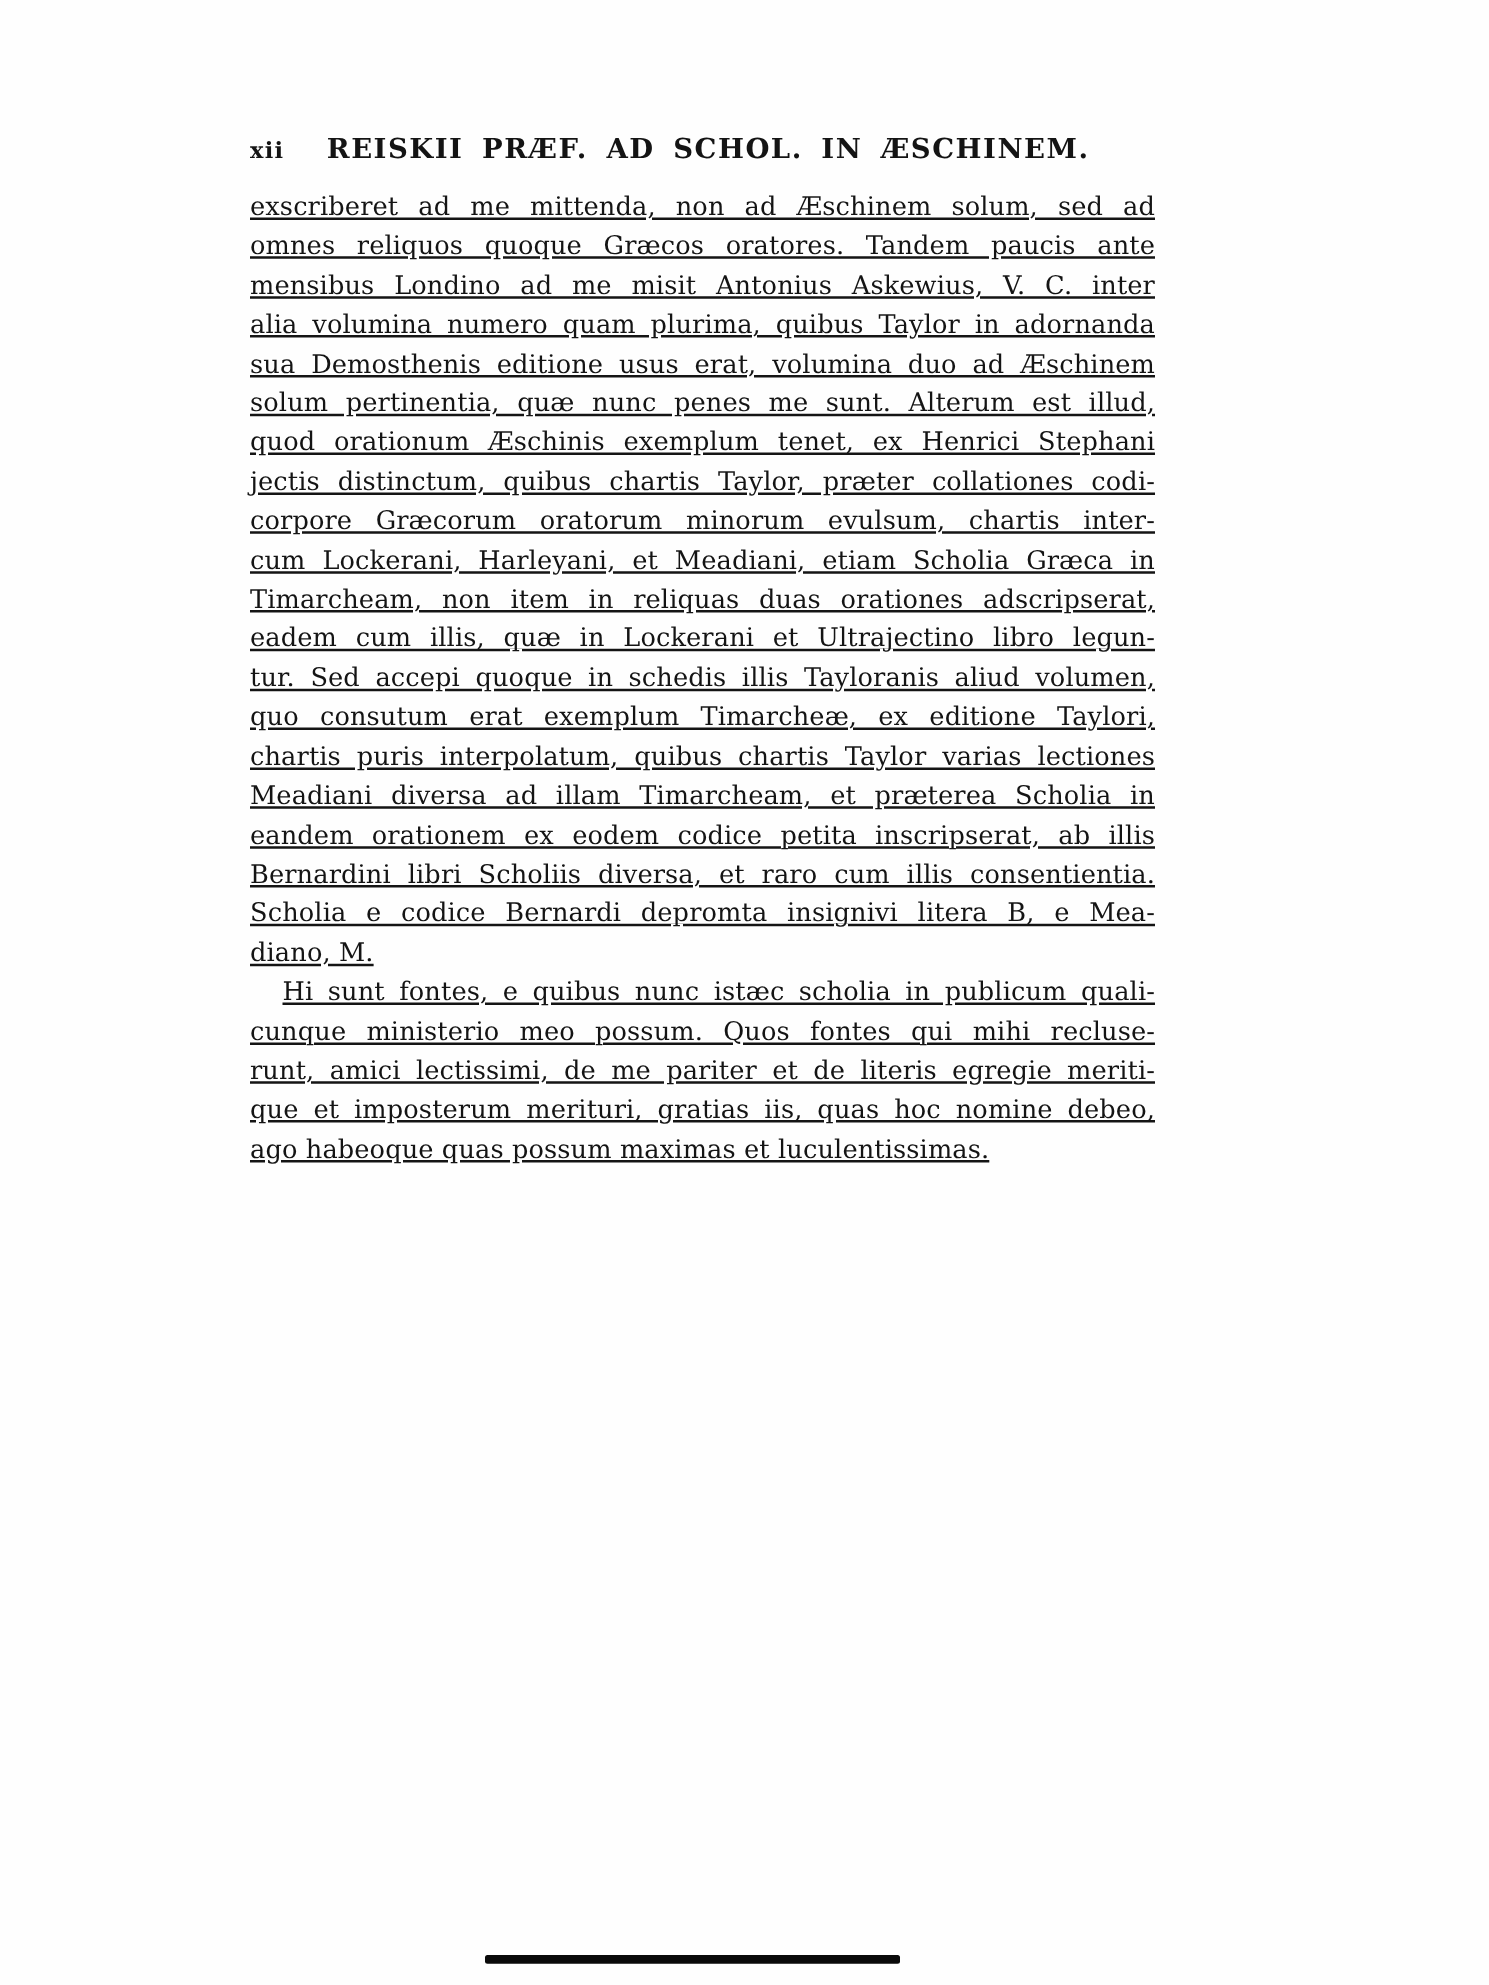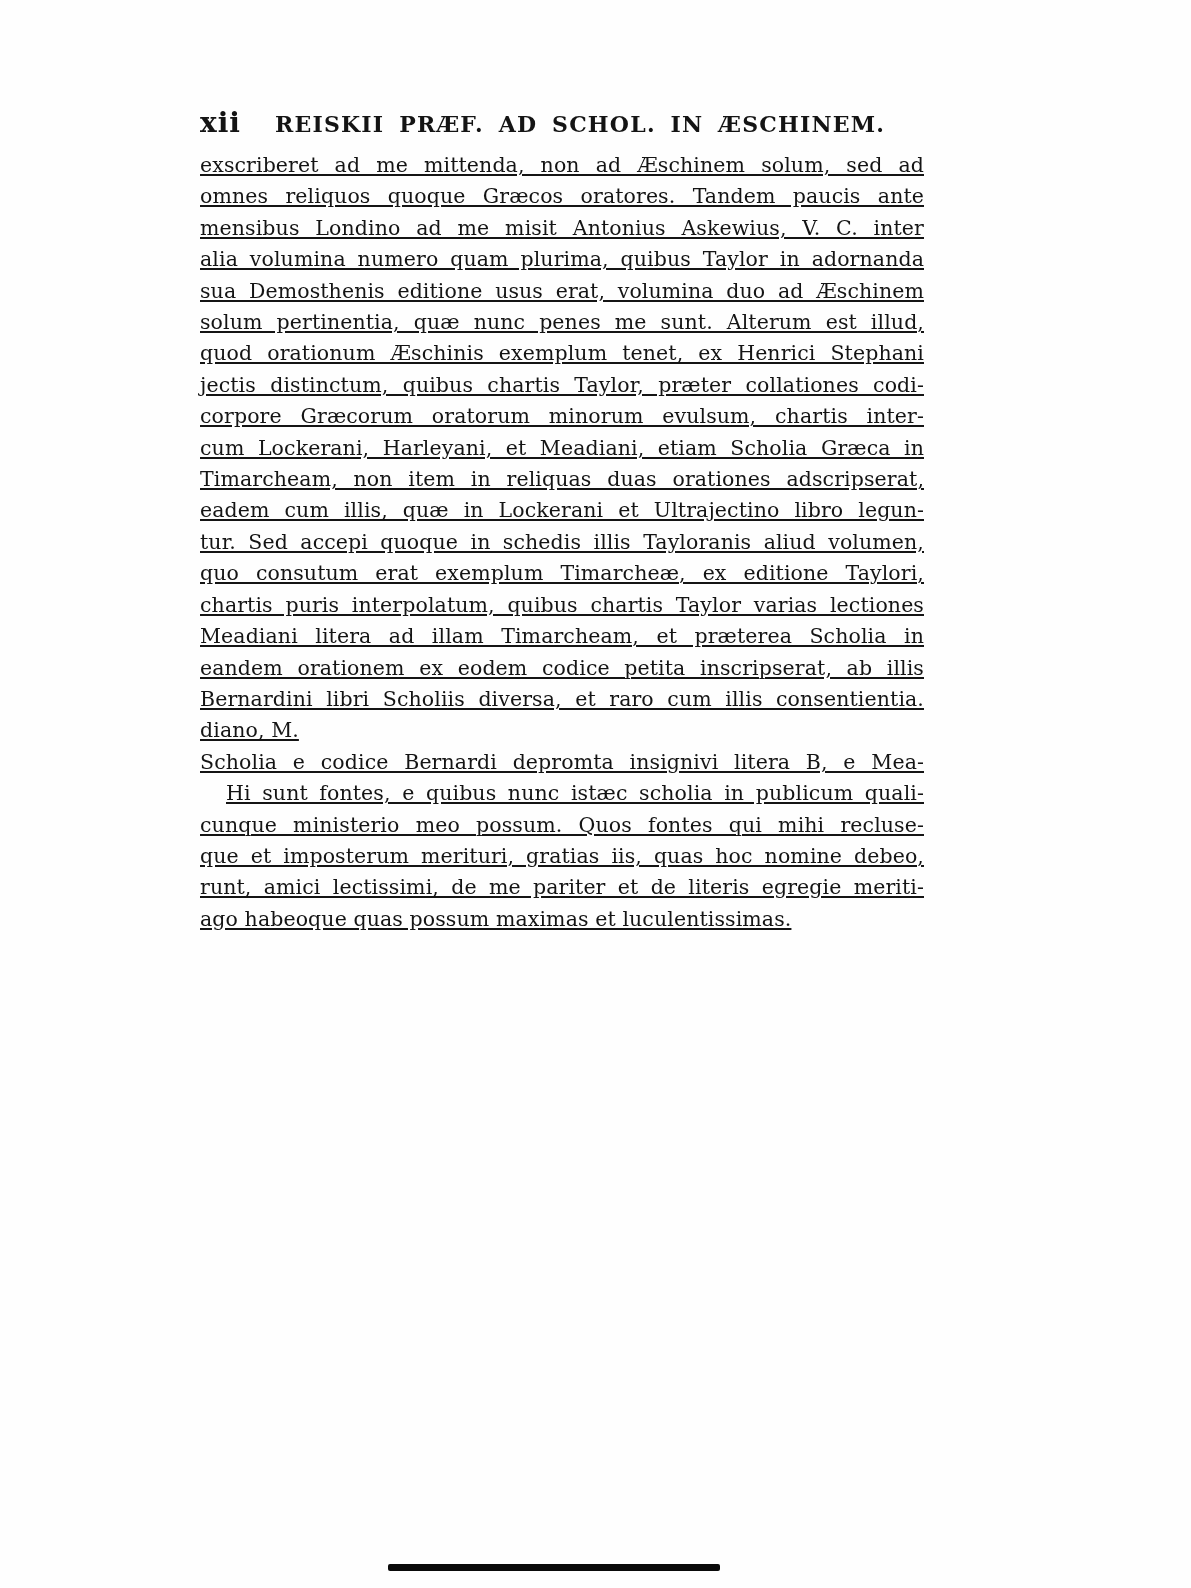--- a/index.html
+++ b/index.html
@@ -20,21 +20,21 @@
     position: absolute;
     left: 200px;
     top: 106px;
     width: 724px;
     display: flex;
     align-items: baseline;
     font-weight: bold;
     white-space: nowrap;
   }
   .page-number {
-    font-size: 28px;
+    font-size: 18px;
     letter-spacing: 1px;
     margin-right: 34px;
   }
   .header-title {
     font-size: 22px;
     letter-spacing: 1.2px;
     word-spacing: 6px;
   }
   .text-block {
     position: absolute;
@@ -86,27 +86,27 @@
       <div class="line">solum pertinentia, quæ nunc penes me sunt.  Alterum est illud,</div>
       <div class="line">quod orationum Æschinis exemplum tenet, ex Henrici Stephani</div>
       <div class="line">jectis distinctum, quibus chartis Taylor, præter collationes codi-</div>
       <div class="line">corpore Græcorum oratorum minorum evulsum, chartis inter-</div>
       <div class="line">cum Lockerani, Harleyani, et Meadiani, etiam Scholia Græca in</div>
       <div class="line">Timarcheam, non item in reliquas duas orationes adscripserat,</div>
       <div class="line">eadem cum illis, quæ in Lockerani et Ultrajectino libro legun-</div>
       <div class="line">tur.  Sed accepi quoque in schedis illis Tayloranis aliud volumen,</div>
       <div class="line">quo consutum erat exemplum Timarcheæ, ex editione Taylori,</div>
       <div class="line">chartis puris interpolatum, quibus chartis Taylor varias lectiones</div>
-      <div class="line">Meadiani litera ad illam Timarcheam, et præterea Scholia in</div>
+      <div class="line">Meadiani diversa ad illam Timarcheam, et præterea Scholia in</div>
       <div class="line">eandem orationem ex eodem codice petita inscripserat, ab illis</div>
       <div class="line">Bernardini libri Scholiis diversa, et raro cum illis consentientia.</div>
+      <div class="line">Scholia e codice Bernardi depromta insignivi litera B, e Mea-</div>
       <div class="line last">diano, M.</div>
-      <div class="line">Scholia e codice Bernardi depromta insignivi litera B, e Mea-</div>
       <div class="line indent">Hi sunt fontes, e quibus nunc istæc scholia in publicum quali-</div>
       <div class="line">cunque ministerio meo possum.  Quos fontes qui mihi recluse-</div>
+      <div class="line">runt, amici lectissimi, de me pariter et de literis egregie meriti-</div>
       <div class="line">que et imposterum merituri, gratias iis, quas hoc nomine debeo,</div>
-      <div class="line">runt, amici lectissimi, de me pariter et de literis egregie meriti-</div>
       <div class="line last">ago habeoque quas possum maximas et luculentissimas.</div>
     </div>
 
   <div class="scan-artifact"></div>
 
 </div>
 
 </body></html>

